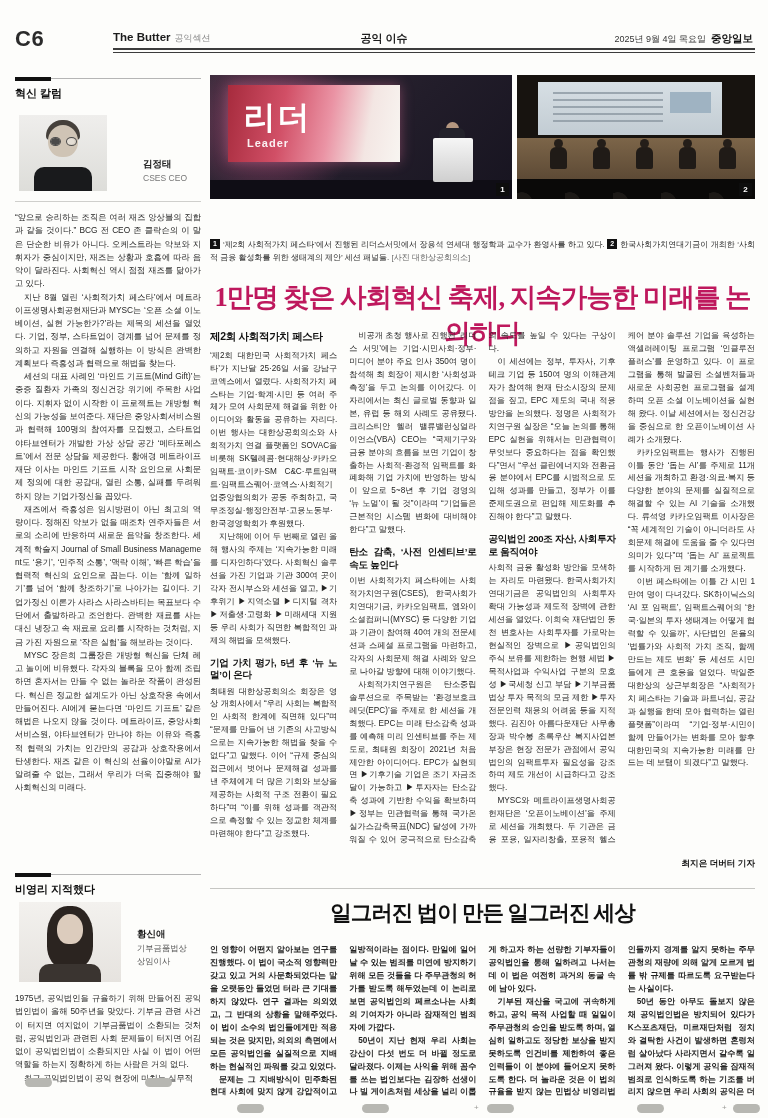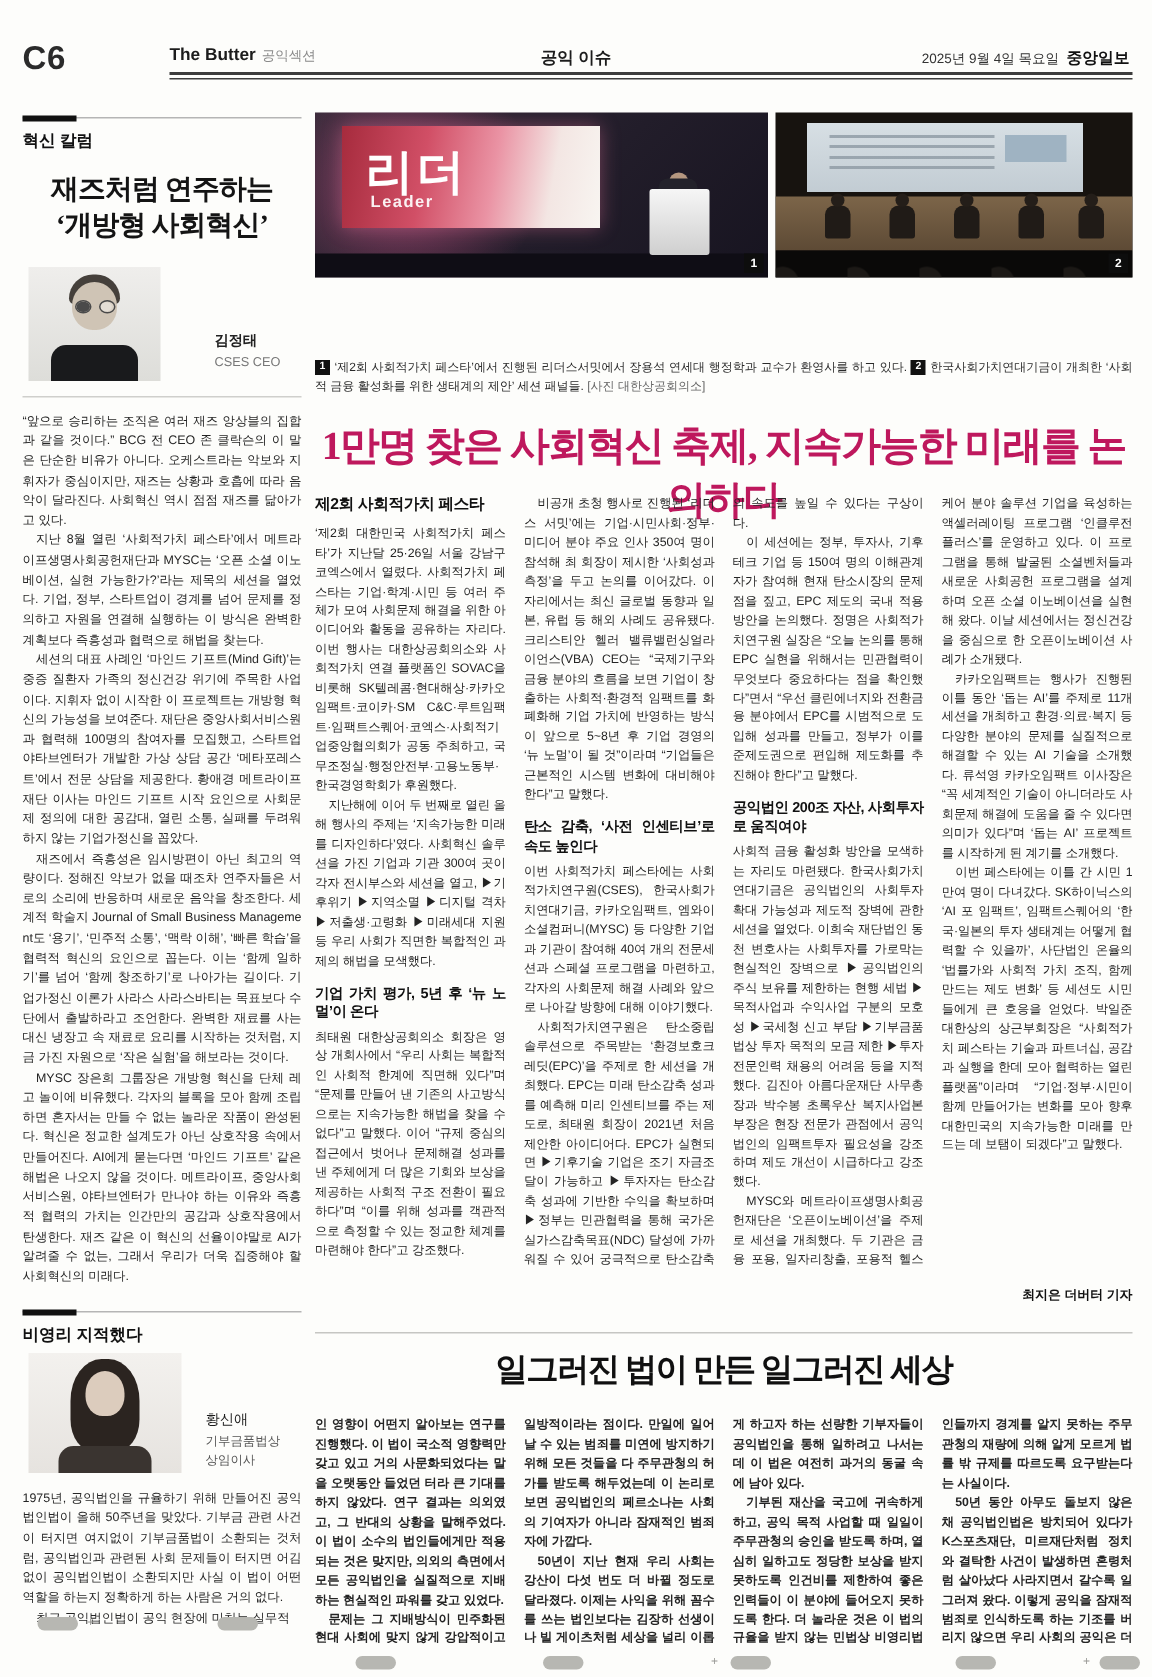--- a/index.html
+++ b/index.html
@@ -37,21 +37,21 @@
   .p1 .body { position:absolute; left:15px; bottom:-4px; width:58px; height:28px; background:#191a1c; border-radius:10px 10px 0 0; }
   .op-name { position:absolute; right:14px; bottom:10px; text-align:left; }
   .op-name .nm { font-size:9.5px; font-weight:bold; color:#222; }
   .op-name .tt { font-size:8.5px; color:#777; margin-top:2px; }
   .op-rule { border-top:1px solid #cfcfcc; margin-top:8px; }
   .op-body { margin-top:9px; font-size:8.3px; line-height:1.6; text-align:justify; word-break:break-all; color:#242424; height:628px; overflow:hidden; }
   .op-body p + p { text-indent:9px; }
 
   
   .photos { position:absolute; left:210px; top:75px; width:545px; height:157px; }
-  .photo { position:absolute; top:0; height:110px; overflow:hidden; }
+  .photo { position:absolute; top:0; height:124px; overflow:hidden; }
   .photo .badge { position:absolute; right:3px; bottom:3px; width:13px; height:13px; background:#0d0d0d; color:#fff; font-size:8px; font-weight:bold; text-align:center; line-height:13px; }
   .ph1 { left:0; width:302px; background:linear-gradient(135deg,#342a38 0%,#221d2a 55%,#171420 100%); }
   .ph1 .glow { position:absolute; left:-30px; top:-30px; width:180px; height:160px; background:radial-gradient(closest-side, rgba(233,90,150,0.5), rgba(233,90,150,0)); }
   .ph1 .screen { position:absolute; left:6%; top:8%; width:57%; height:62%; background:linear-gradient(100deg,#a62b3d 0%,#d14f66 32%,#ea93a4 58%,#f3e6e3 80%,#f8f5f1 100%); box-shadow:0 0 12px rgba(240,120,160,.4); }
   .ph1 .scr-big { position:absolute; left:9%; top:14%; font-size:32px; font-weight:bold; color:#fff; letter-spacing:2px; font-family:"Liberation Sans",sans-serif; }
   .ph1 .scr-small { position:absolute; left:11%; bottom:16%; font-size:11px; font-weight:bold; color:#ffffff; opacity:.92; letter-spacing:1px; }
   .ph1 .floor { position:absolute; left:0; bottom:0; width:100%; height:15%; background:#0f0d15; }
   .ph1 .podium { position:absolute; right:13%; bottom:14%; width:40px; height:44px; background:linear-gradient(#f6f6f6,#cfcfcf); border-radius:2px; }
   .ph1 .spk-head { position:absolute; right:17.5%; bottom:52%; width:13px; height:13px; border-radius:50%; background:#b59780; }
   .ph1 .spk-body { position:absolute; right:15.5%; bottom:36%; width:26px; height:26px; border-radius:6px 6px 0 0; background:#23222b; }
@@ -86,21 +86,21 @@
   
   .bkicker { position:absolute; left:15px; top:874px; width:186px; }
   .b-headline { position:absolute; left:210px; top:898px; width:545px; text-align:center;
       font-family:"Liberation Serif", serif; font-weight:bold; font-size:21.5px; letter-spacing:-1px; color:#101010; }
   .b-author { position:absolute; left:15px; top:902px; width:186px; height:82px; }
   .p2 { width:102px; height:80px; background:linear-gradient(#f3f1ee,#e6e3df); }
   .p2 .hair { position:absolute; left:28px; top:4px; width:46px; height:62px; background:#2b2420; border-radius:45% 45% 35% 35%; }
   .p2 .face { position:absolute; left:38px; top:12px; width:26px; height:30px; background:#dcccbd; border-radius:50% 50% 44% 44%; }
   .p2 .body { position:absolute; left:20px; bottom:-4px; width:62px; height:22px; background:#3a3430; border-radius:10px 10px 0 0; }
   .b-name { position:absolute; left:122px; top:26px; }
-  .b-name .nm { font-size:9.5px; font-weight:normal;margin-top:12px; }
+  .b-name .nm { font-size:9.5px; font-weight:bold; }
   .b-name .tt { font-size:8.3px; color:#555; margin-top:2px; }
   .b-lead { position:absolute; left:15px; top:992px; width:186px; height:104px; overflow:hidden;
       font-size:8.3px; line-height:1.6; text-align:justify; word-break:break-all; color:#242424; }
   .b-lead p + p { text-indent:9px; }
   .b-cols { position:absolute; left:210px; top:944px; width:545px; height:162px;
       column-count:4; column-gap:12px; column-fill:auto; overflow:hidden;
       font-size:8.2px; line-height:1.58; text-align:justify; word-break:break-all; color:#242424; }
   .b-cols p { margin:0; text-indent:9px;font-weight:bold; }
   .b-cols p:first-child { text-indent:0; }
 
@@ -119,22 +119,20 @@
   </div>
   <div class="category">공익 이슈</div>
   <div class="dateline">
     <span>2025년 9월 4일 목요일</span><span class="masthead">중앙일보</span>
   </div>
   <div class="headrule"></div>
   <div class="headrule2"></div>
 
   <div class="leftcol">
     <div class="kicker">혁신 칼럼</div>
-    <div class="op-title">재즈처럼 연주하는
-‘개방형 사회혁신’</div>
     <div class="op-author">
       <div class="portrait p1">
         <div class="hair"></div>
         <div class="face"></div>
         <div class="gl"></div>
         <div class="gl2"></div>
         <div class="body"></div>
       </div>
       <div class="op-name">
         <div class="nm">김정태</div>

